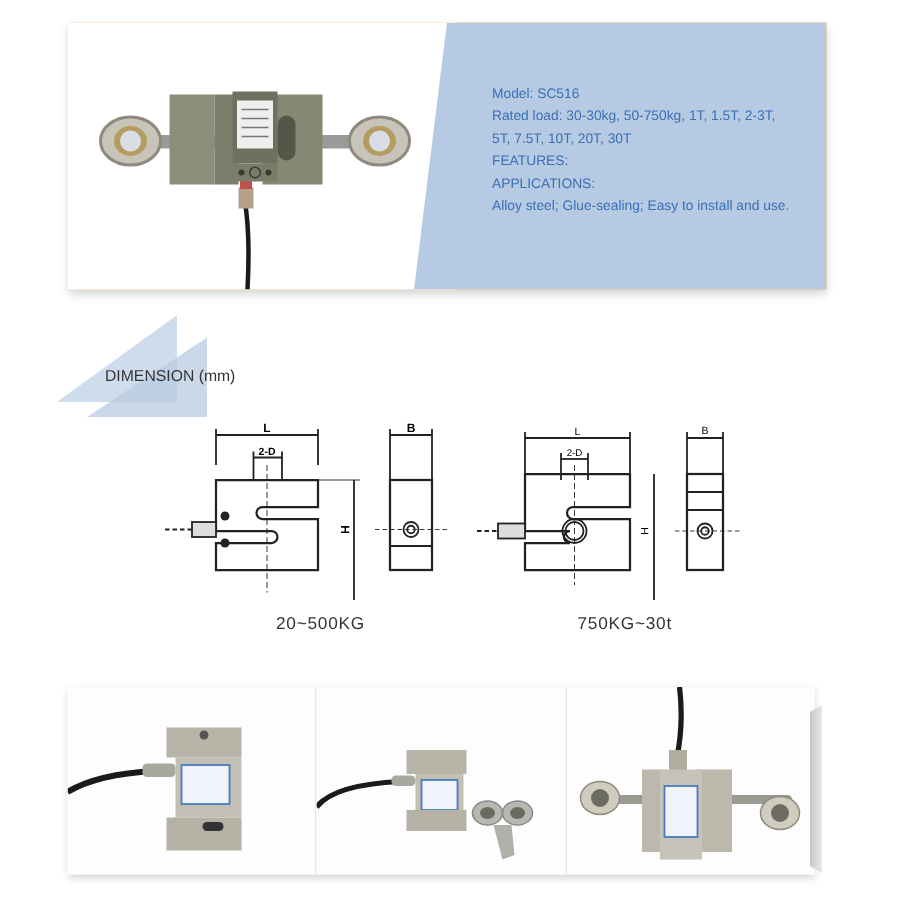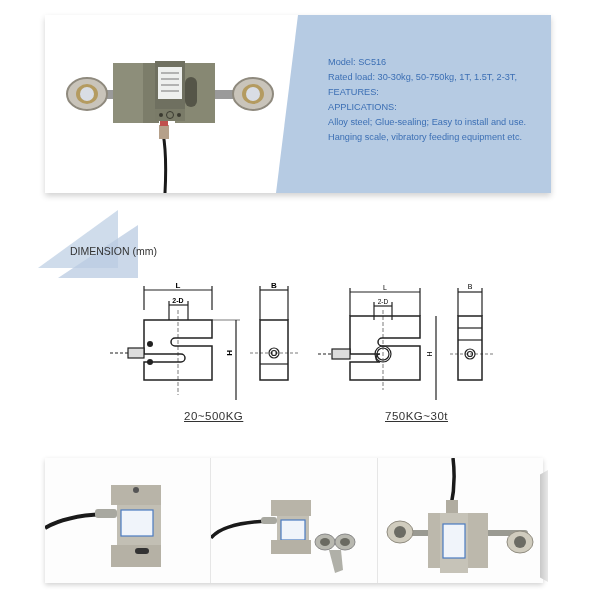--- a/index.html
+++ b/index.html
@@ -30,21 +30,21 @@
     
     .dim-deco { position: absolute; left: 38px; top: 210px; }
     .dim-title {
       position: absolute; left: 58px; top: 245px;
       font-size: 10.5px; color: #333333; padding-left: 12px;
     }
 
     
     .drawing { position: absolute; }
     .caption {
-      position: absolute; font-size: 11.5px; color: #333333; letter-spacing: 0.5px; text-decoration: underline;
+      position: absolute; font-size: 11.5px; color: #333333; letter-spacing: 0.5px;
     }
 
     
     .strip {
       position: absolute; left: 45px; top: 458px; width: 498px; height: 125px;
       background: #ffffff;
       box-shadow: 0 2px 5px rgba(0,0,0,0.18);
       display: flex;
     }
     .strip-photo {
@@ -93,24 +93,24 @@
       <rect x="110" y="94" width="30" height="12" fill="#7a7b68"></rect>
       <circle cx="116" cy="100" r="2" fill="#3a3a30"></circle>
       <circle cx="134" cy="100" r="2" fill="#3a3a30"></circle>
       <circle cx="125" cy="100" r="3.5" fill="none" stroke="#3a3a30" stroke-width="1"></circle>
     </svg>
   </div>
   <div class="banner-panel"></div>
   <div class="spec-text">
     <div>Model: SC516</div>
     <div>Rated load: 30-30kg, 50-750kg, 1T, 1.5T, 2-3T,</div>
+    <div>5T, 7.5T, 10T, 20T, 30T</div>
     <div>FEATURES:</div>
     <div>APPLICATIONS:</div>
     <div>Alloy steel; Glue-sealing; Easy to install and use.</div>
-    <div>Hanging scale, vibratory feeding equipment etc.</div>
   </div>
 </div>
 
 <svg class="dim-deco" width="120" height="70" viewBox="0 0 120 70">
   <polygon points="0,58 80,0 80,58" fill="#c7d6e8" opacity="0.85"></polygon>
   <polygon points="20,68 100,15 100,68" fill="#b9cbe1" opacity="0.75"></polygon>
 </svg>
 <div class="dim-title">DIMENSION (mm)</div>
 
 <svg class="drawing" style="left:100px; top:280px;" width="205" height="120" viewBox="0 0 205 120">

